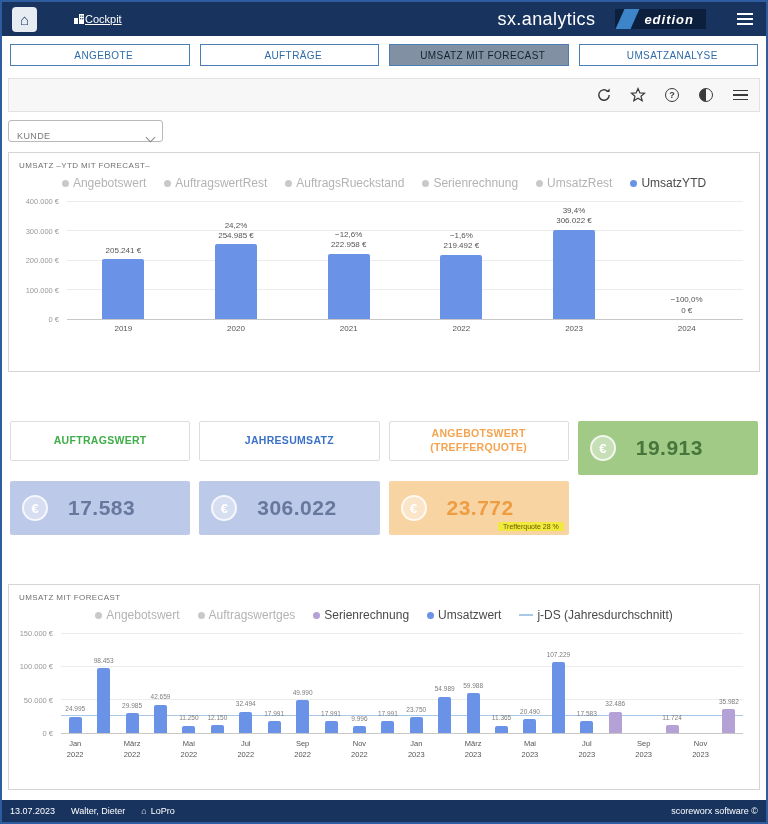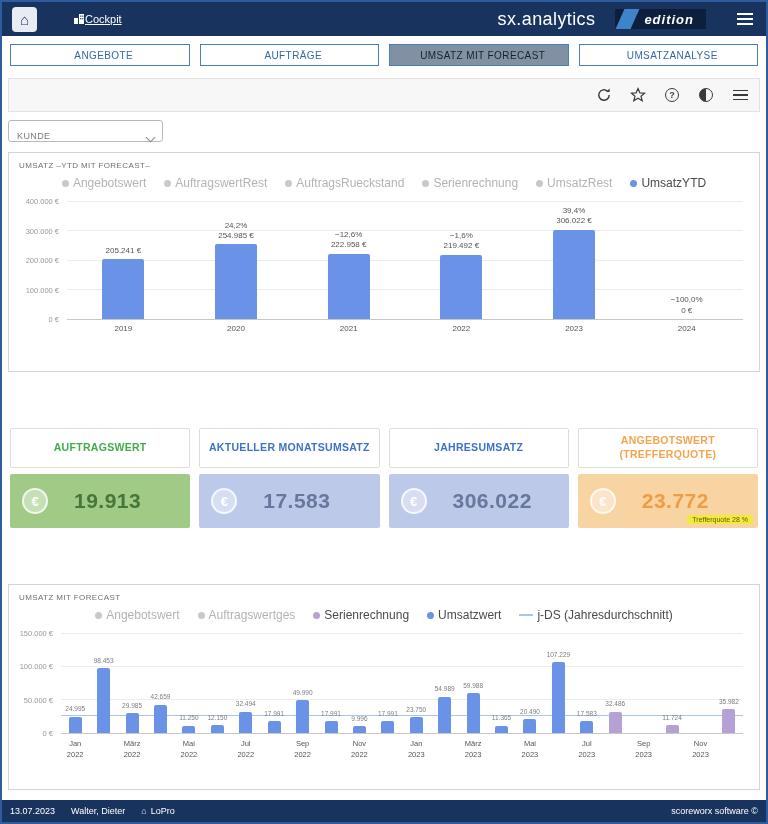--- a/index.html
+++ b/index.html
@@ -80,21 +80,21 @@
 
   
   .kpis { margin:0 8px; display:grid; grid-template-columns:repeat(4,1fr); column-gap:9px; row-gap:6px; flex:0 0 auto; }
   .kpi-head { height:40px; background:#fff; border:1px solid #ddd; border-radius:2px; display:flex; align-items:center;
               justify-content:center; text-align:center; font-size:10.5px; font-weight:bold; letter-spacing:.3px;
               padding:2px 6px; line-height:1.3; }
   .kpi-val { height:54px; border-radius:2px; display:flex; align-items:center; padding:0 12px; position:relative; }
   .coin { width:26px; height:26px; border-radius:50%; background:rgba(255,255,255,.4);
           border:2px solid rgba(255,255,255,.75); color:#fff; font-weight:bold; font-size:13px;
           display:flex; align-items:center; justify-content:center; flex:0 0 auto; }
-  .kpi-num { margin-left:26px; font-size:21px; font-weight:bold; letter-spacing:.5px; }
+  .kpi-num { margin-left:20px; font-size:21px; font-weight:bold; letter-spacing:.5px; }
   .t-green { color:#3fae49; }  .t-blue { color:#3b72c8; }  .t-orange { color:#f4a450; }
   .bg-green { background:#a0ca85; }  .bg-blue { background:#bcc9e9; }  .bg-orange { background:#f8d4a3; }
   .n-green { color:#47763c; }  .n-blue { color:#68779d; }  .n-orange { color:#ee9d43; }
   .tq-badge { position:absolute; right:5px; bottom:4px; background:#f0e93e; color:#6b5c00;
               font-size:7px; padding:1px 5px; border-radius:2px; }
 
   .spacer { flex:1; }
 
   
   .footer { height:22px; background:#17335e; display:flex; align-items:center; padding:0 8px; gap:16px;
@@ -283,21 +283,20 @@
             <div>2024</div>
           </div>
         </div>
       </div>
   </section>
 
   <div class="spacer"></div>
 
   <section class="kpis">
     <div class="kpi-head t-green">AUFTRAGSWERT</div>
-    <div class="kpi-head t-blue">AKTUELLER MONATSUMSATZ</div>
     <div class="kpi-head t-blue">JAHRESUMSATZ</div>
     <div class="kpi-head t-orange">ANGEBOTSWERT (TREFFERQUOTE)</div>
 
     <div class="kpi-val bg-green">
       <span class="coin">€</span>
       <span class="kpi-num n-green">19.913</span>
     </div>
     <div class="kpi-val bg-blue">
       <span class="coin">€</span>
       <span class="kpi-num n-blue">17.583</span>

